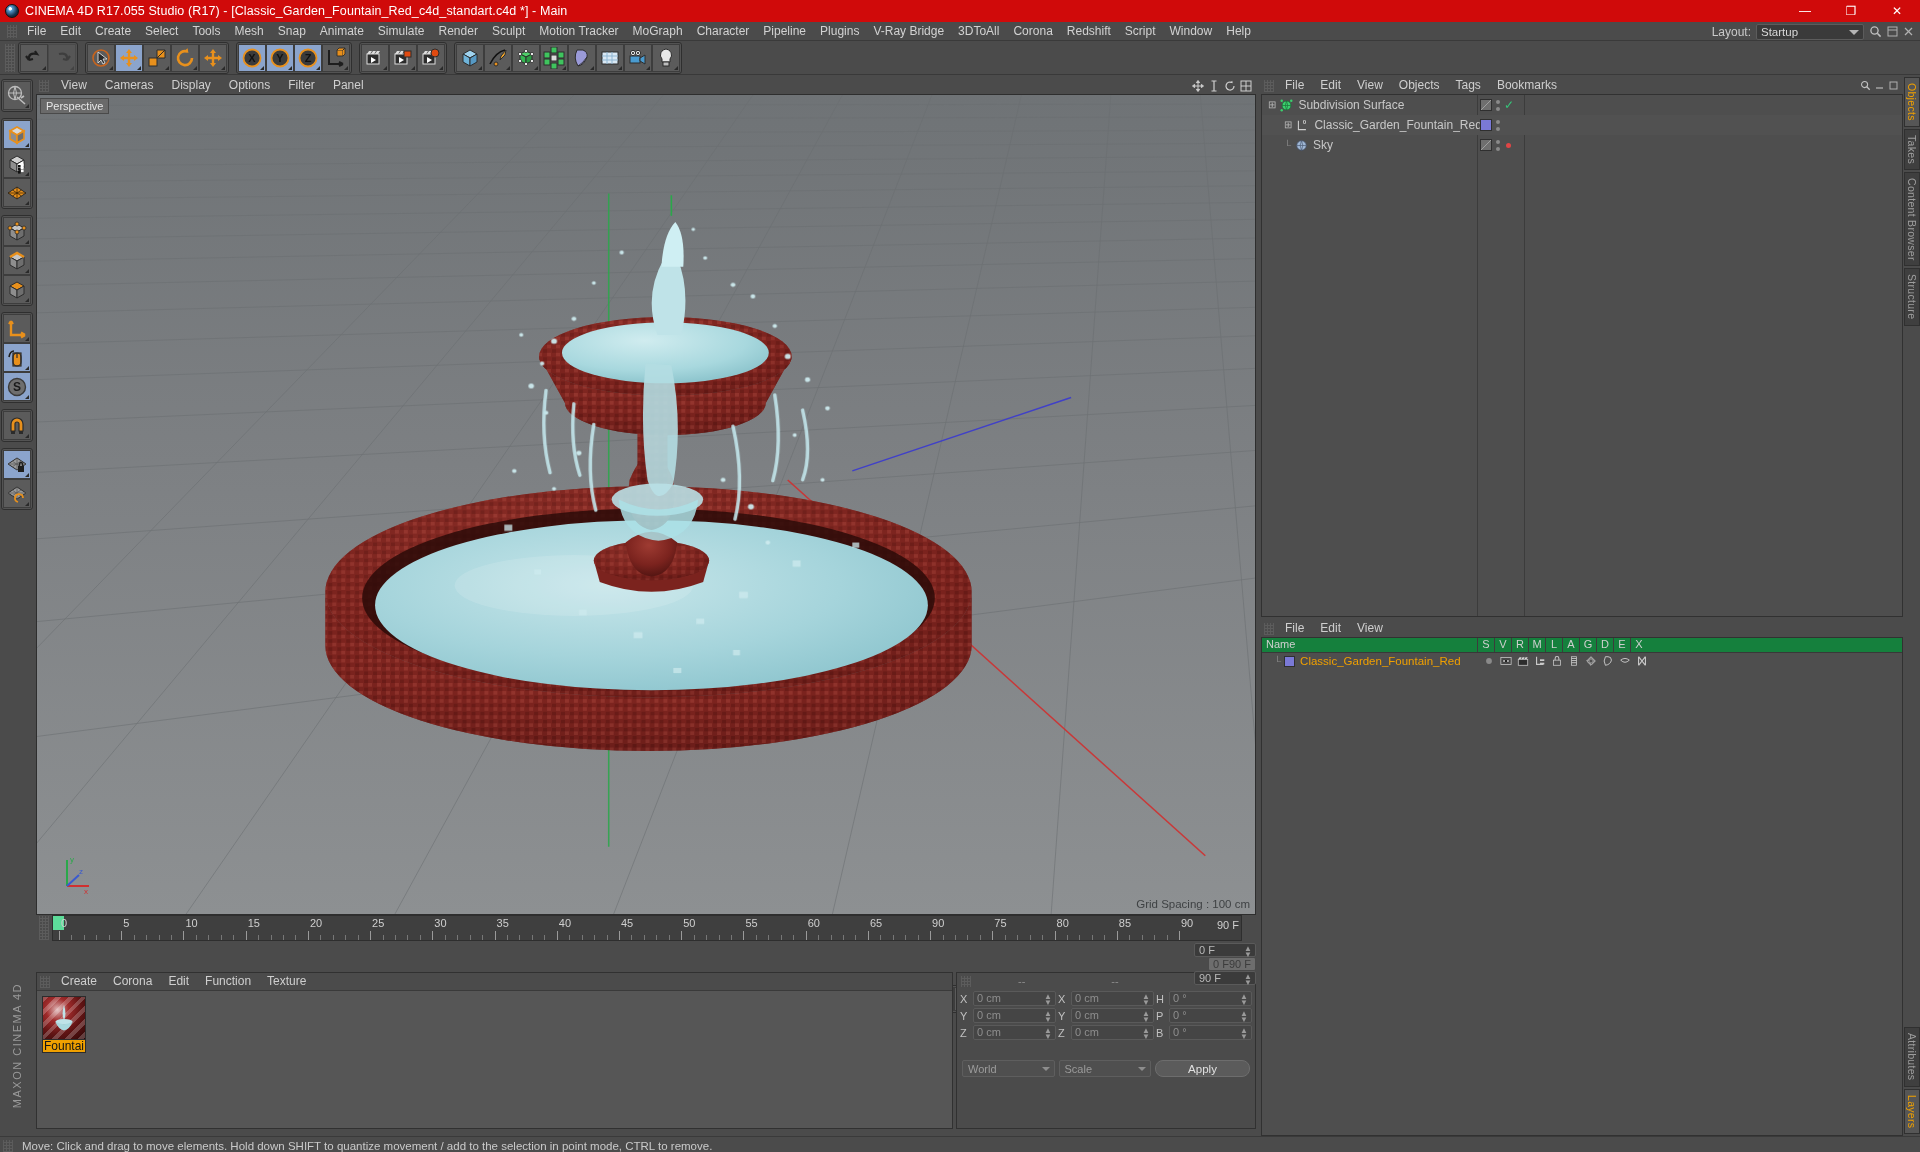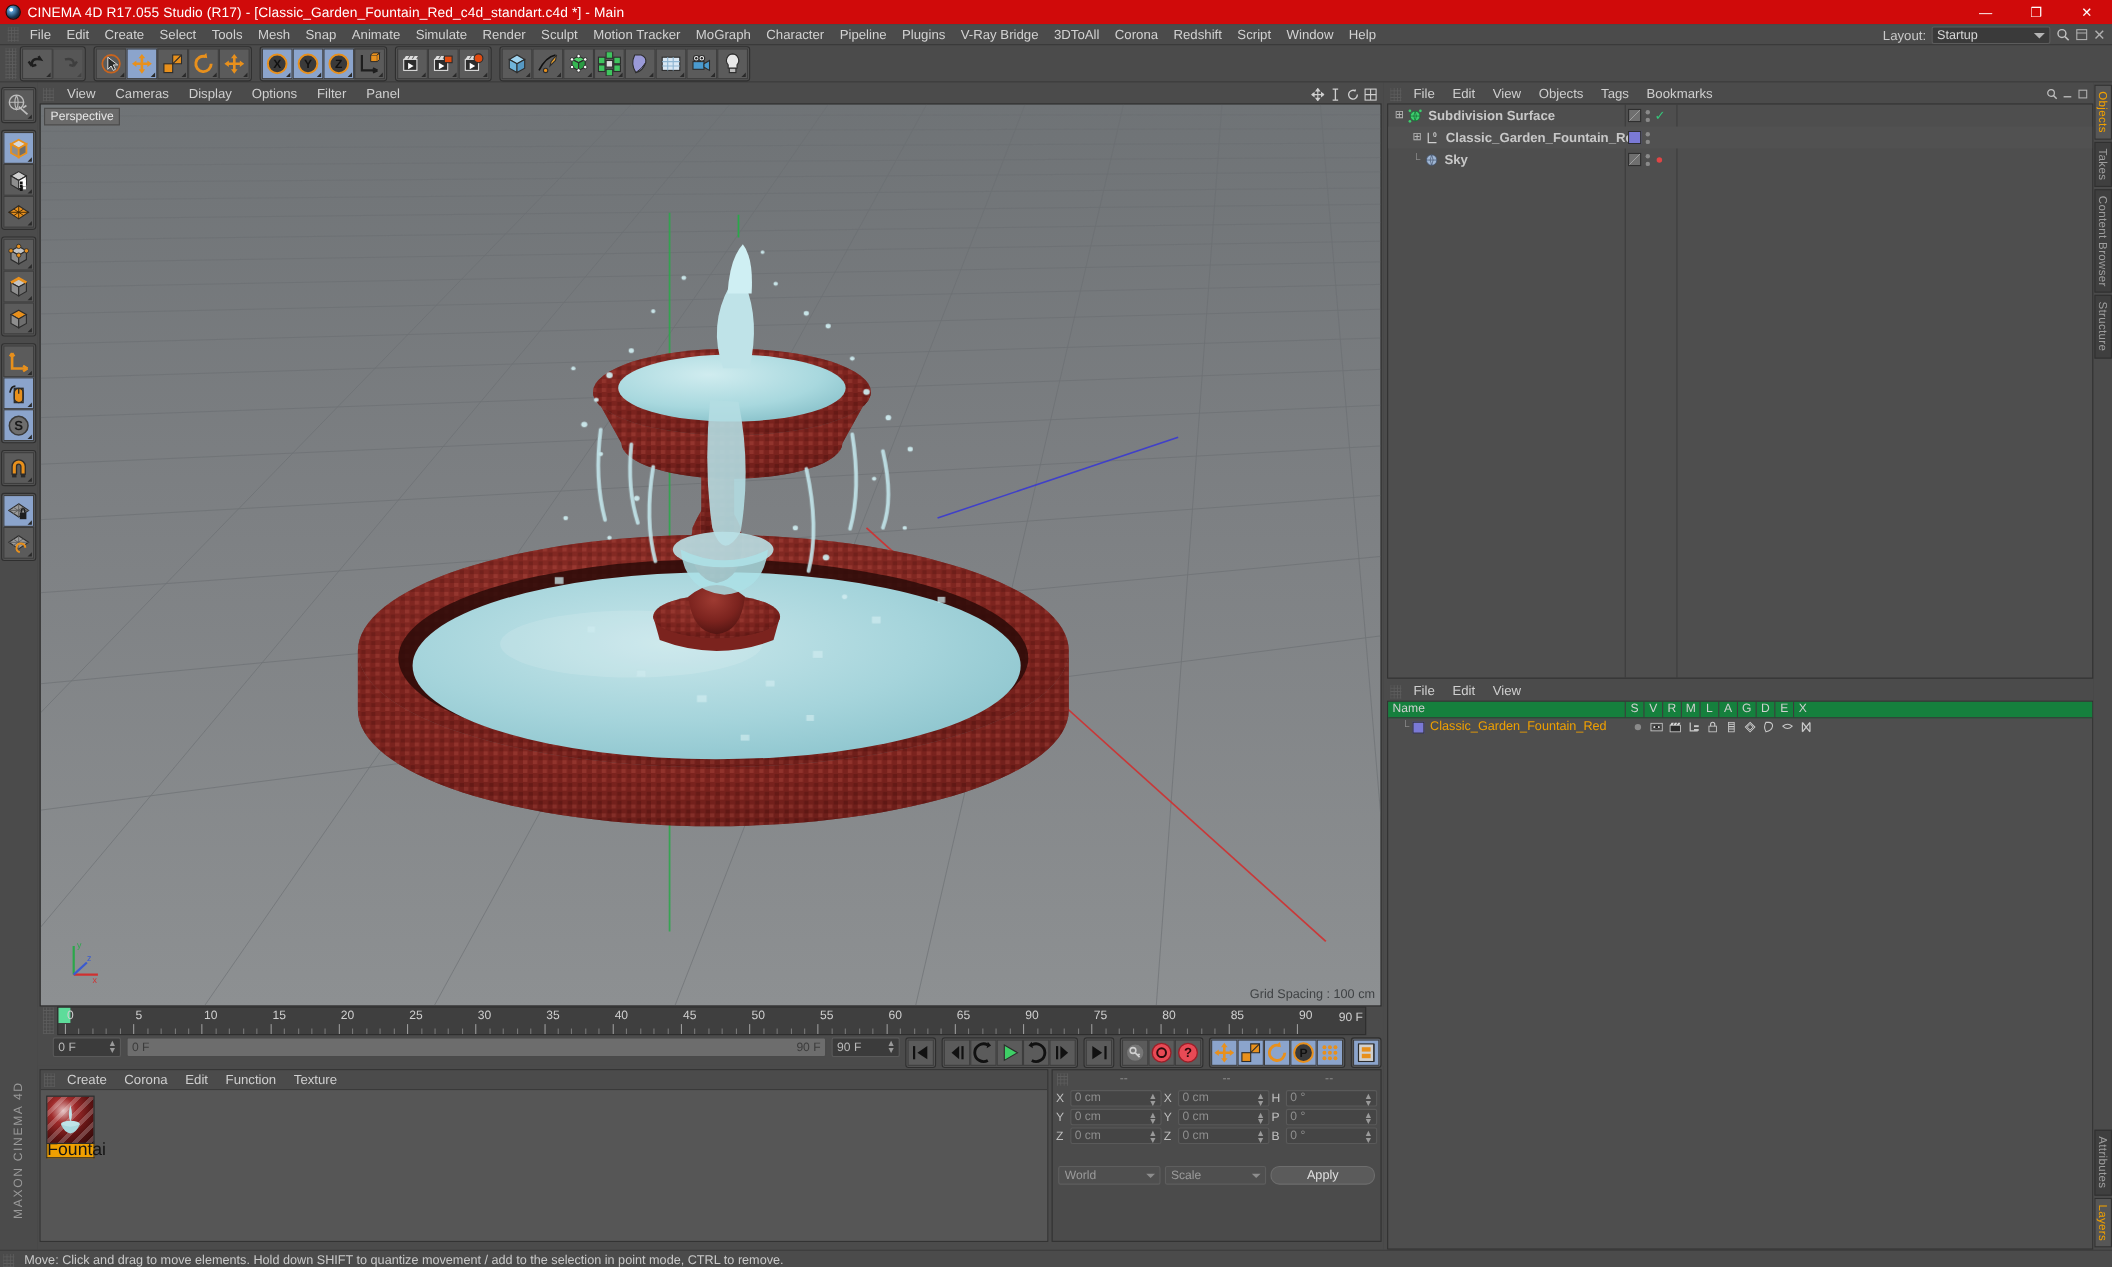--- a/index.html
+++ b/index.html
@@ -70,21 +70,21 @@
 
   
   #tlwrap { background:#4b4b4b; padding:0 2px; }
   #ruler { height:26px; background:#3f3f3f; border:1px solid #2e2e2e; position:relative; margin-left:12px; overflow:hidden; }
   #ruler .tickmaj { position:absolute; bottom:0; width:1px; height:9px; background:#9a9a9a; }
   #ruler .tickmin { position:absolute; bottom:0; width:1px; height:5px; background:#777; }
   #ruler .lbl { position:absolute; top:1px; font-size:11px; color:#cfcfcf; }
   #playhead { position:absolute; left:0; top:0; width:11px; height:14px; background:#5ddc9a; }
   #rulerRight { position:absolute; right:2px; top:3px; font-size:11px; color:#cfcfcf; }
 
-  #transport { height:26px; display:flex; align-items:flex-start; gap:0; margin-top:2px; margin-left:12px; }
+  #transport { height:26px; display:flex; align-items:flex-end; gap:0; margin-top:2px; margin-left:12px;flex-direction:column; }
   .numfld { height:18px; background:#3b3b3b; border:1px solid #5a5a5a; border-radius:2px; display:flex;
             align-items:center; padding:0 4px; font-size:11px; color:#b9b9b9; position:relative; }
   .spin { position:absolute; right:3px; top:2px; font-size:8px; line-height:6px; color:#9a9a9a; }
   #tlslider { flex:1; height:18px; background:#6d6d6d; border:1px solid #4a4a4a; border-radius:2px;
      display:flex; align-items:center; justify-content:space-between; padding:0 4px; font-size:11px; color:#3c3c3c; }
   .tbtn { width:24px; height:24px; background:#5b5b5b; border:1px solid #3d3d3d; display:flex;
           align-items:center; justify-content:center; }
   .tbtn.act { background:#8ba4cc; }
   .tgrp2 { display:flex; background:#535353; border:1px solid #2f2f2f; border-radius:3px; padding:1px; margin-left:5px; }
 
@@ -94,21 +94,21 @@
   .panelmenu { height:17px; display:flex; align-items:center; background:#4b4b4b; }
   .panelmenu .pm { padding:0 8px; font-size:12px; color:#cfcfcf; line-height:17px; }
   #matarea { flex:1; background:#565656; border-top:1px solid #3a3a3a; padding:5px; }
   .matchip { width:44px; }
   .matsphere { width:44px; height:44px; border:1px solid #2c2c2c;
      background:
        radial-gradient(circle at 34% 30%, #e0b8b8 0%, #a02b2b 28%, #611414 60%, #2d0808 100%);
      position:relative; overflow:hidden; }
   .matsphere:before{content:"";position:absolute;inset:0;
      background:repeating-linear-gradient(135deg, rgba(255,255,255,.22) 0 4px, rgba(0,0,0,0) 4px 9px);}
-  .matname { background:#f0a000; color:#141414; font-size:16px; text-align:center; line-height:12px;
+  .matname { background:#f0a000; color:#141414; font-size:12px; text-align:center; line-height:12px;
              border:1px solid #2c2c2c; border-top:none; }
 
   #coordpanel { width:300px; background:#4b4b4b; border:1px solid #313131; display:flex; flex-direction:column; }
   #coordhdr { height:16px; display:flex; align-items:center; font-size:11px; color:#8e8e8e; padding-left:2px; }
   #coordhdr span { flex:1; text-align:center; }
   #coordbody { flex:1; padding:2px 3px; }
   .crow { display:flex; align-items:center; gap:2px; margin-bottom:2px; }
   .clabel { width:11px; font-size:11px; color:#c0c0c0; text-align:left; }
   .cfield { flex:1; height:15px; background:#454545; border:1px solid #5a5a5a; border-radius:2px;
             font-size:11px; color:#8e8e8e; padding:0 3px; display:flex; align-items:flex-start; position:relative; }
@@ -121,21 +121,21 @@
 
   
   #right { width:645px; background:#4b4b4b; display:flex; flex-direction:column; padding:2px 0 0 3px; }
   #objpanel { height:540px; display:flex; flex-direction:column; }
   .pmenu2 { height:17px; display:flex; align-items:center; }
   .pmenu2 .pm { padding:0 8px; font-size:12px; color:#cfcfcf; line-height:17px; }
   .pmenu2 .rico { margin-left:auto; display:flex; gap:3px; padding-right:4px; align-items:center; }
   #objtree { flex:1; background:#4e4e4e; border:1px solid #313131; position:relative; }
   .objrow { height:20px; display:flex; align-items:center; position:relative; }
   .objrow.alt { background:#515151; }
-  .objrow .nm { font-size:12px;font-weight:bold; }
+  .objrow .nm { font-size:12px; }
   .objcols { position:absolute; left:218px; top:0; height:20px; display:flex; align-items:center; gap:4px; }
   .dotcol { display:flex; flex-direction:column; gap:3px; }
   .dot { width:4px;height:4px;border-radius:50%; background:#8a8a8a; }
   .vizbox { width:12px;height:12px;border:1px solid #2f2f2f;
     background:linear-gradient(135deg,#6f6f6f 0 46%, #9e9e9e 46% 54%, #6f6f6f 54% 100%); }
   .colbox { width:12px;height:12px;border:1px solid #2f2f2f; background:#7a79d6; }
   .objsplit { position:absolute; left:215px; top:0; bottom:0; width:1px; background:#3c3c3c; }
   .objsplit2 { position:absolute; left:262px; top:0; bottom:0; width:1px; background:#3c3c3c; }
 
   #layerpanel { flex:1; display:flex; flex-direction:column; margin-top:3px; }

